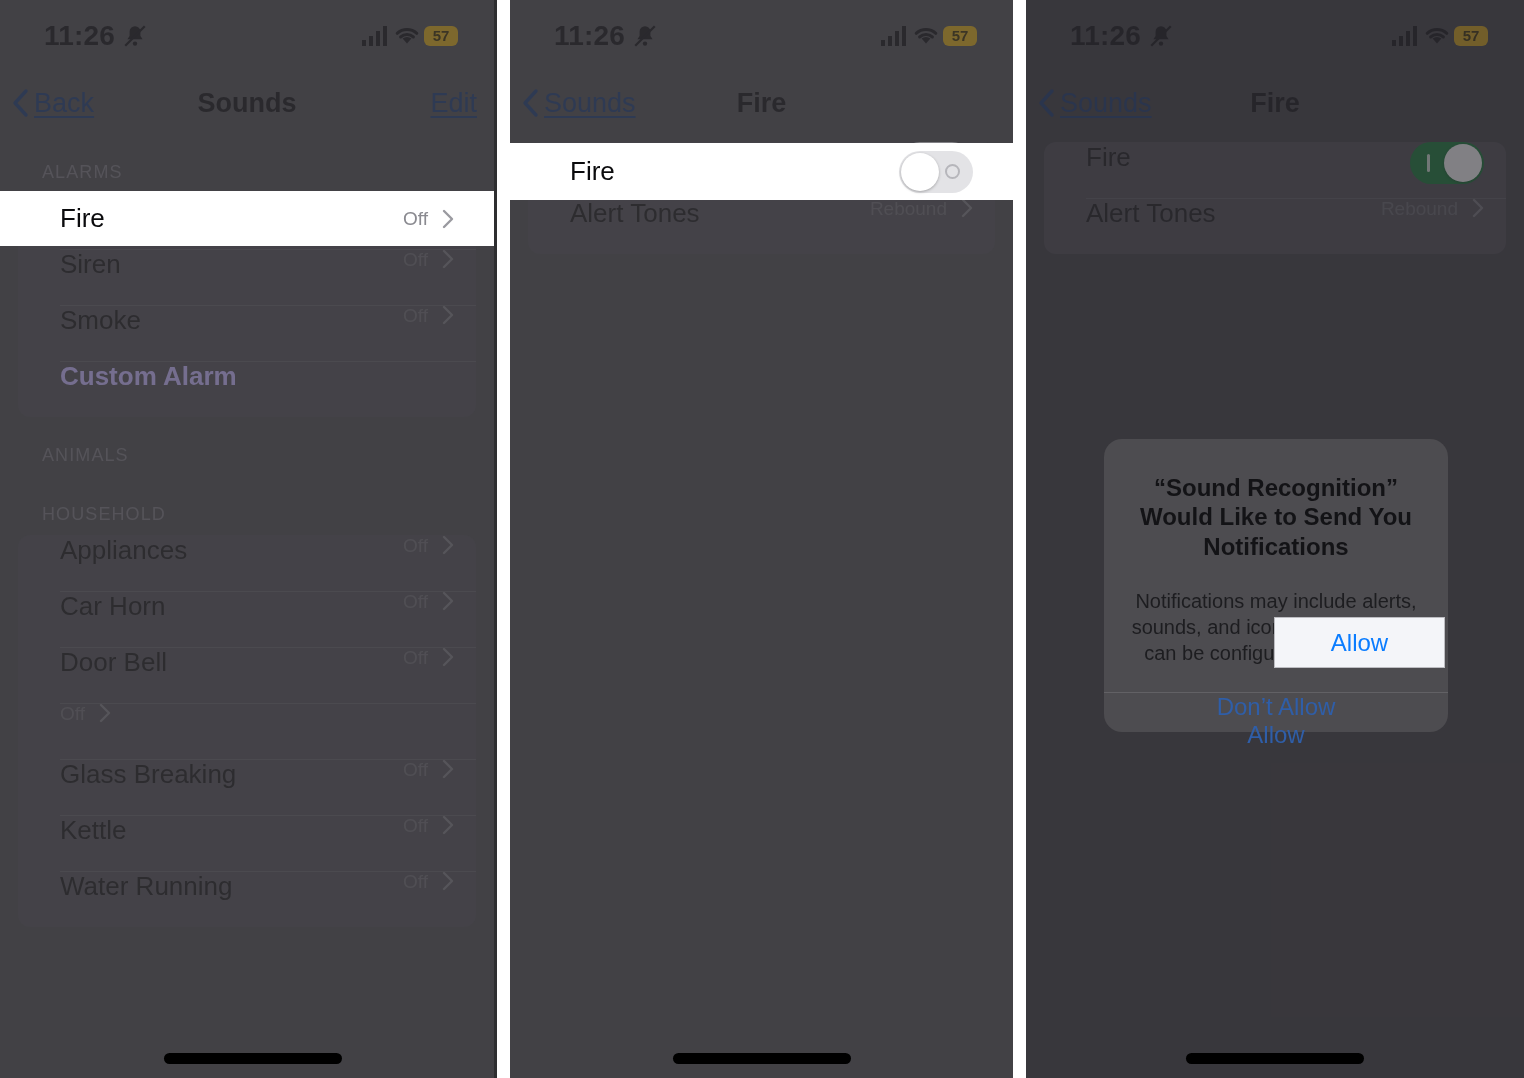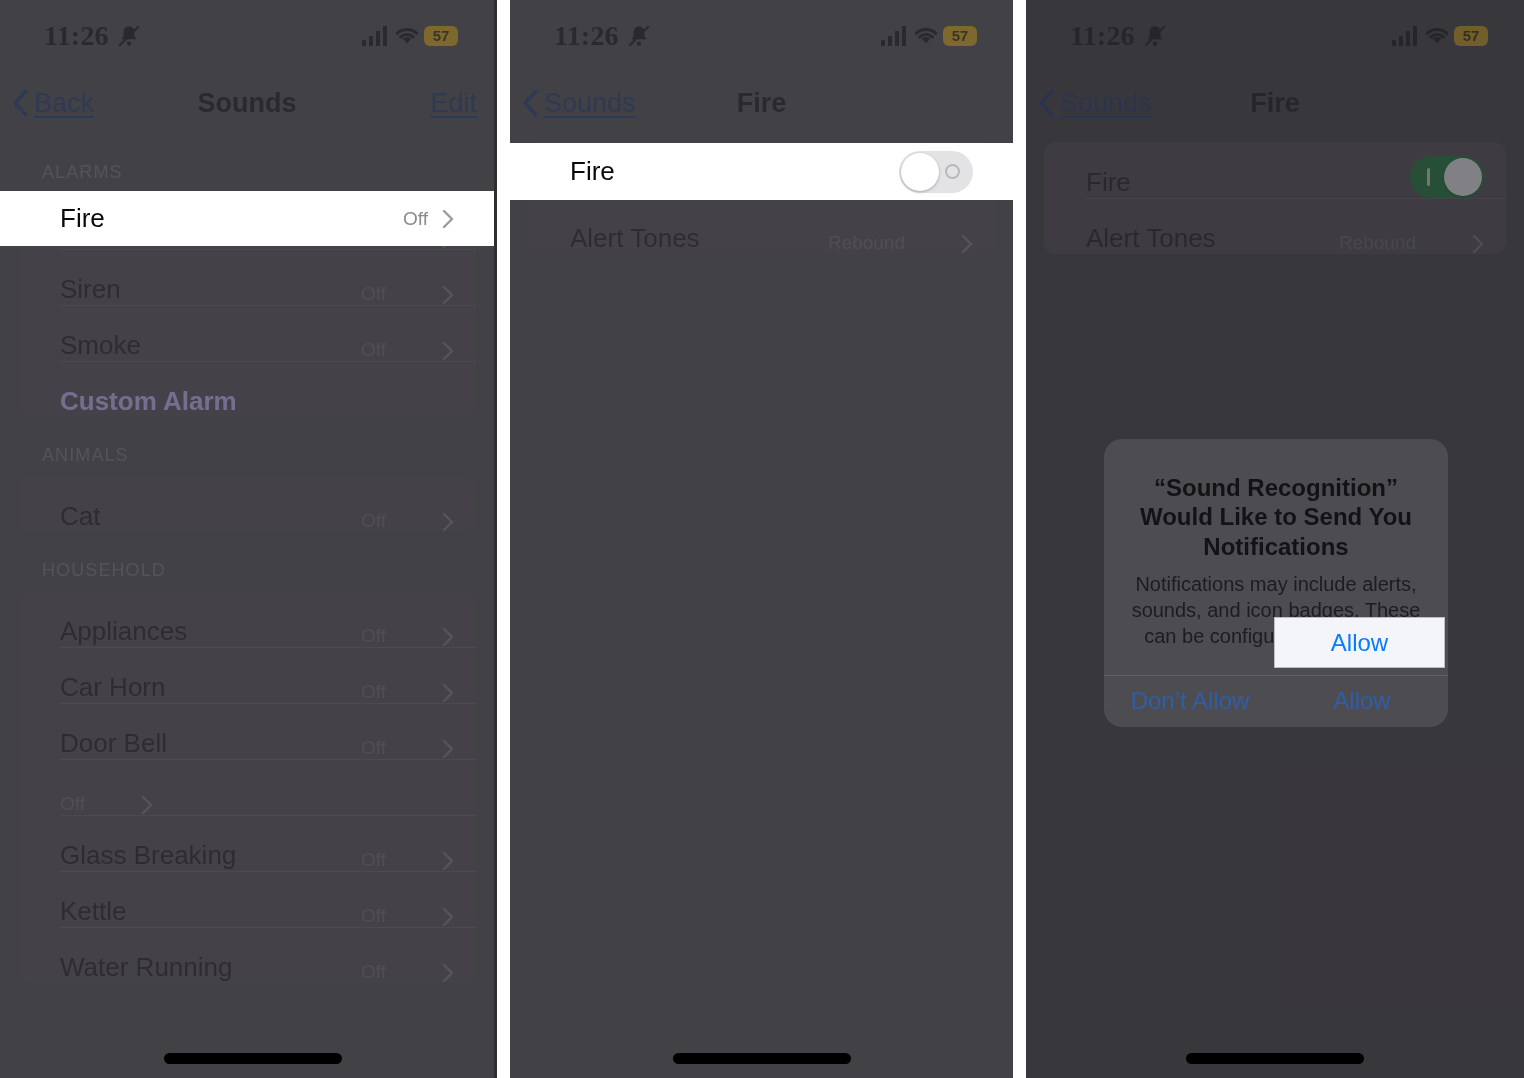--- a/index.html
+++ b/index.html
@@ -50,21 +50,21 @@
   
   .statusbar {
     position: relative;
     height: 72px;
     display: flex;
     align-items: center;
     justify-content: space-between;
     padding: 0 36px 0 44px;
     z-index: 2;
   }
-  .sb-left { display: flex; align-items: center; gap: 7px; font-family: Liberation Serif, serif; }
+  .sb-left { display: flex; align-items: center; gap: 7px; }
   .sb-time {
     font-size: 28px;
     font-weight: 600;
     color: #111114;
     letter-spacing: 0.2px;
   }
   .sb-right { display: flex; align-items: center; gap: 4px; }
   .icon-svg { display: block; }
   .batt-badge {
     background: #d7a714;
@@ -132,25 +132,24 @@
   }
   .card {
     background: #4f4e53;
     border-radius: 12px;
     margin: 0 18px;
     overflow: hidden;
   }
   .row {
     position: relative;
     display: flex;
-    align-items: flex-end;
+    align-items: flex-start;
     height: 56px;
     padding: 0 22px 0 42px;
     cursor: pointer;
-    gap: 42px;
   }
   .row + .row::before {
     content: "";
     position: absolute;
     left: 42px; right: 0; top: 0;
     height: 1px;
     background: rgba(255,255,255,0.10);
   }
   .row-label {
     font-size: 26px;
@@ -240,32 +239,33 @@
   }
   .alert-body {
     padding: 34px 26px 26px 26px;
     text-align: center;
   }
   .alert-title {
     font-size: 24px;
     font-weight: 700;
     color: #131316;
     line-height: 1.22;
-    margin-bottom: 10px;
+    margin-bottom: 27px;
   }
   .alert-msg {
     font-size: 20px;
     color: #1d1d20;
     line-height: 1.30;
   }
   .alert-actions {
     display: flex;
-    height: 52px;
+    height: 40px;
     border-top: 1px solid rgba(255,255,255,0.12);
     position: relative;
+    flex-direction: column;
   }
   .alert-btn {
     flex: 1 1 50%;
     display: flex;
     align-items: center;
     justify-content: center;
     font-size: 24px;
     color: #2f5ea8;
     cursor: pointer;
   }
@@ -387,29 +387,20 @@
                 </svg>
             </span>
           </div>
           <div class="row row-link">
             <span class="row-label">Custom Alarm</span>
           </div>
         </div>
 
         <div class="section-head">ANIMALS</div>
         <div class="card">
-          <div class="row">
-            <span class="row-label">Cat</span>
-            <span class="row-value">Off</span>
-            <span class="chev">
-              <svg width="12" height="20" viewBox="0 0 12 20">
-                  <polyline points="2,2 10,10 2,18" stroke="#7a797f" stroke-width="2.4" fill="none" stroke-linecap="round" stroke-linejoin="round"></polyline>
-                </svg>
-            </span>
-          </div>
         </div>
 
         <div class="section-head">HOUSEHOLD</div>
         <div class="card">
           <div class="row">
             <span class="row-label">Appliances</span>
             <span class="row-value">Off</span>
             <span class="chev">
               <svg width="12" height="20" viewBox="0 0 12 20">
                   <polyline points="2,2 10,10 2,18" stroke="#7a797f" stroke-width="2.4" fill="none" stroke-linecap="round" stroke-linejoin="round"></polyline>

